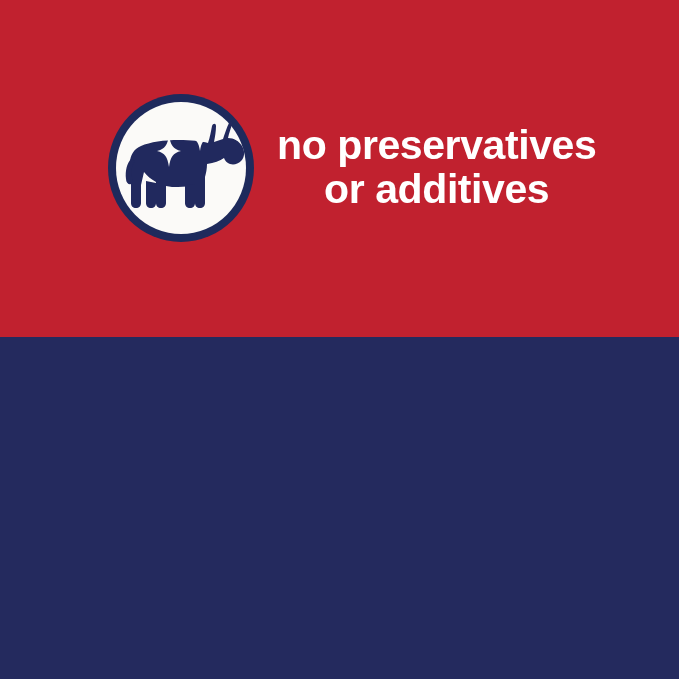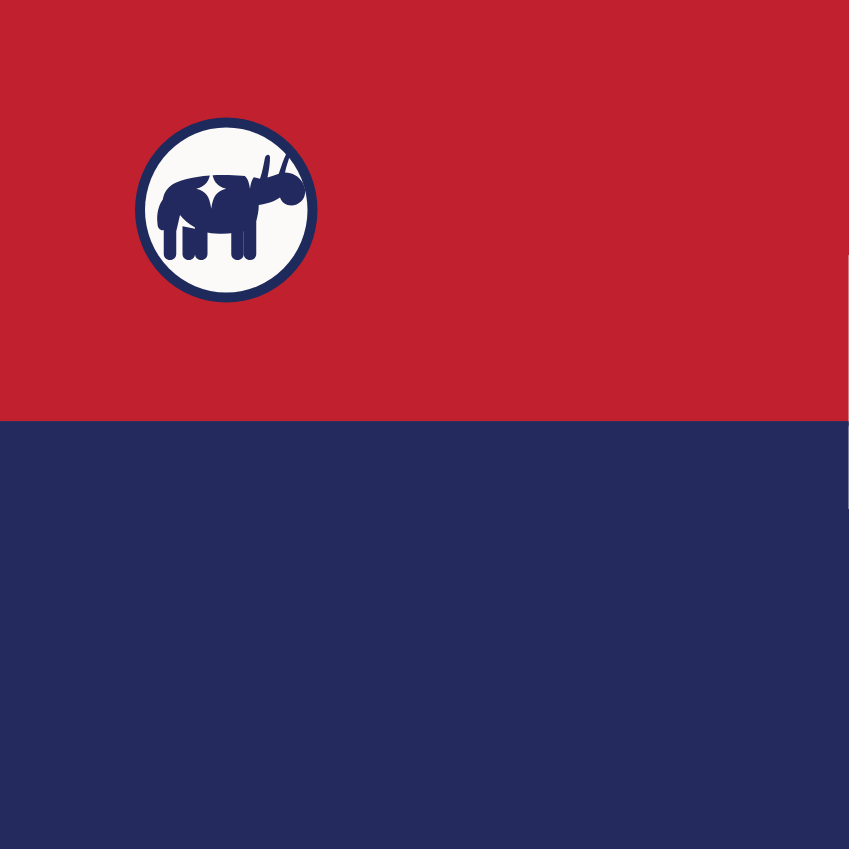--- a/index.html
+++ b/index.html
@@ -153,20 +153,24 @@
                  C58,56 60.5,52 62,42 Z" fill="#fbfaf8"></path>
 
         <path d="M93,32
                  C94.2,40 96.2,43.4 102.5,45
                  C96.2,46.6 94.2,50 93,58
                  C91.8,50 89.8,46.6 83.5,45
                  C89.8,43.4 91.8,40 93,32 Z" fill="#fbfaf8"></path>
       </svg>
     </div>
 
+    <div class="caption" id="caption-preservatives">
+      <span class="line">no preservatives</span>
+      <span class="line">or additives</span>
+    </div>
 
   </section>
 
   <div id="panel-seam"></div>
 
   <section class="panel" id="panel-digestible">
 
     
 
     

